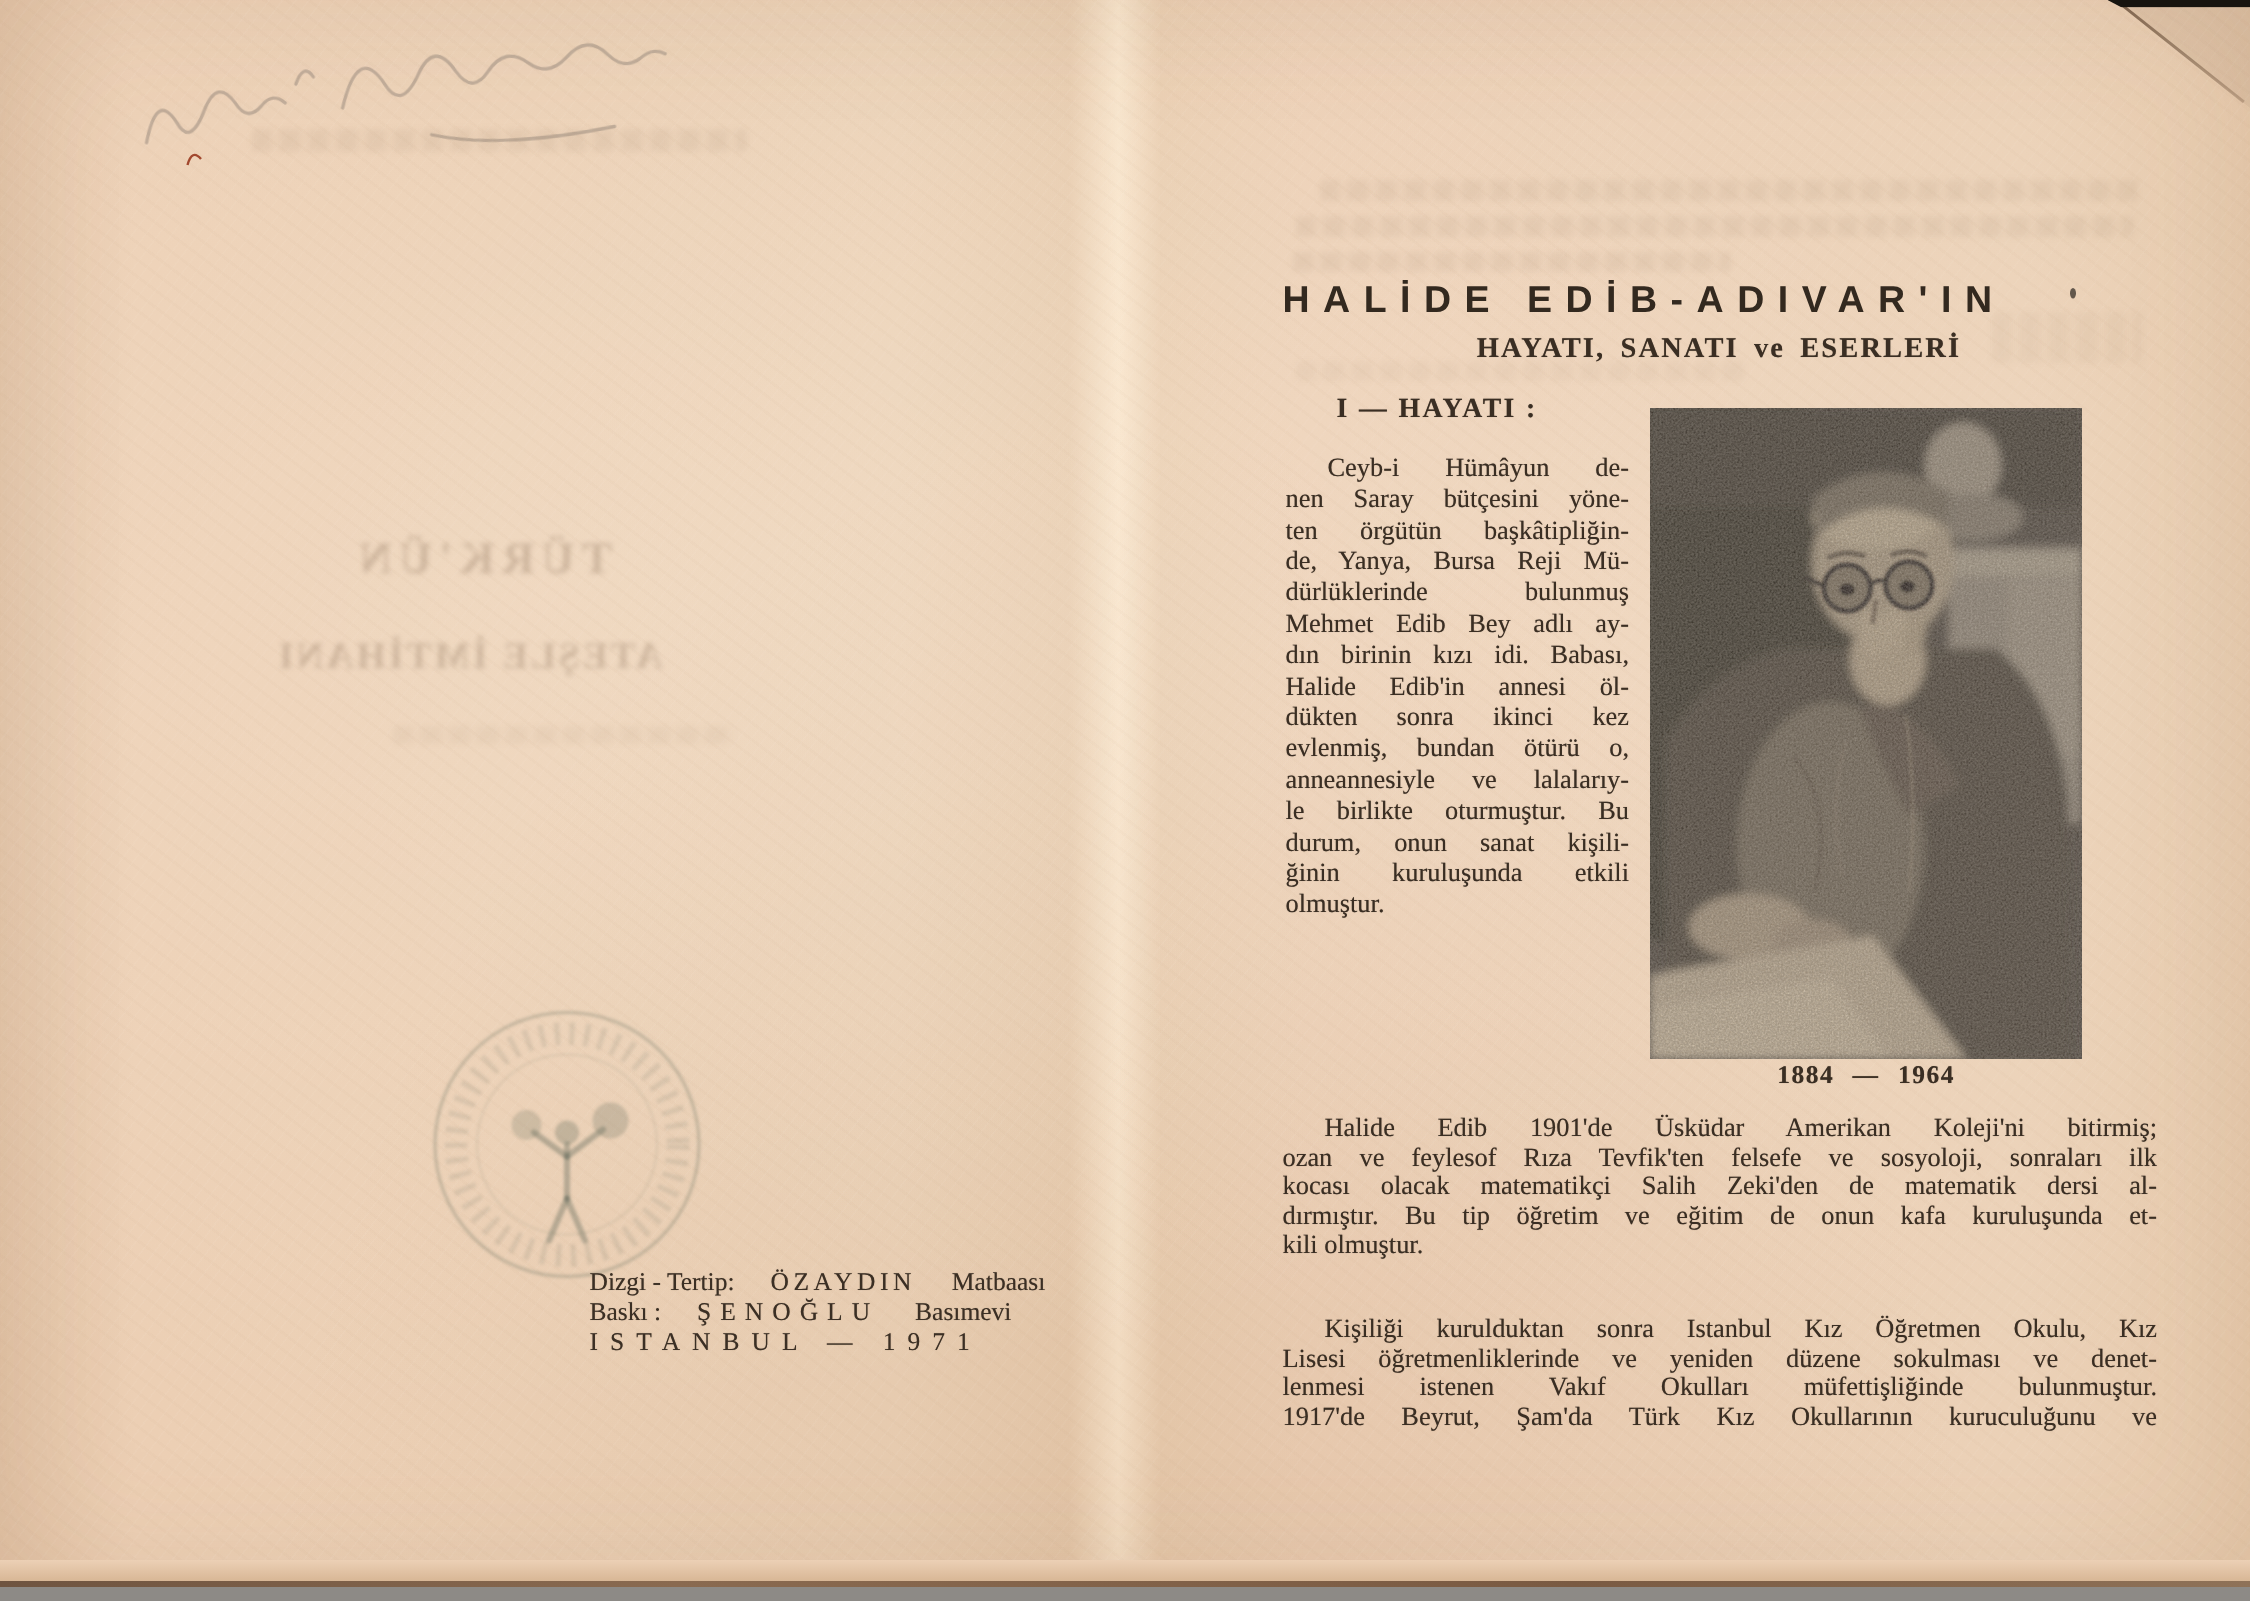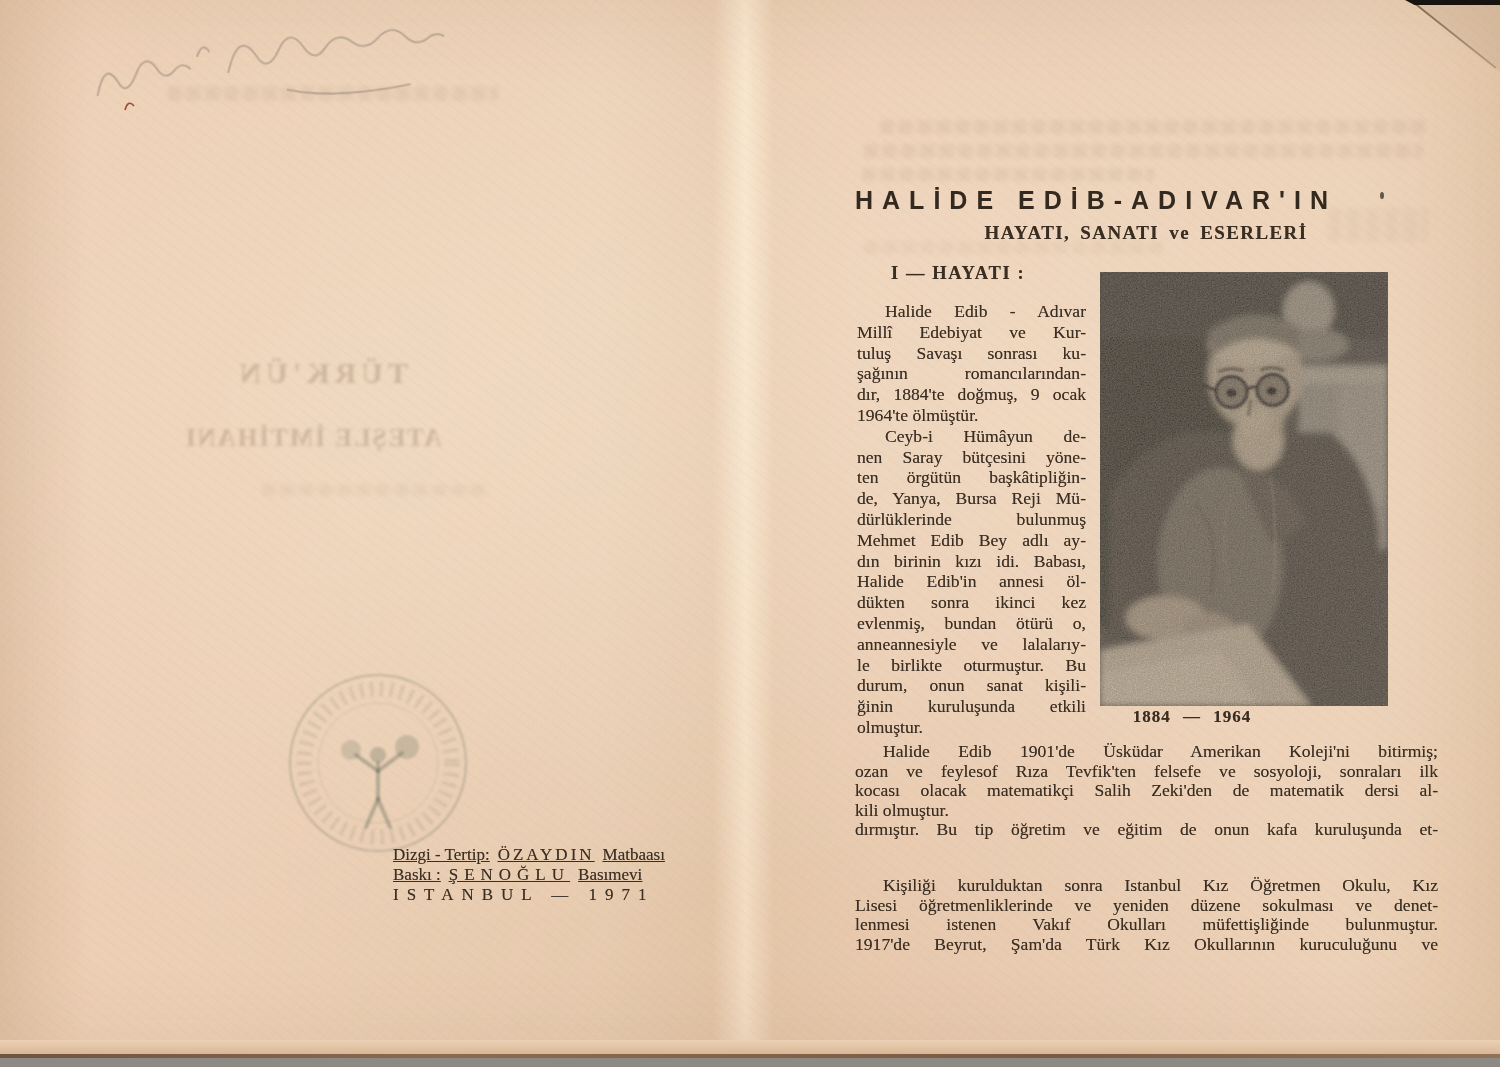--- a/index.html
+++ b/index.html
@@ -54,21 +54,21 @@
 
   .coltext{width:229px;font-size:17.6px;line-height:20.8px;}
   .fulltext{width:583px;font-size:17.6px;line-height:19.6px;}
   .jl{text-align:justify;text-align-last:justify;white-space:normal;}
   .jl.first{text-indent:28px;}
   .jl.last{text-align-last:left;}
 
   .caption{font-size:17px;font-weight:bold;letter-spacing:1px;word-spacing:7px;text-align:center;}
 
   .colophon{font-size:17px;line-height:20px;color:#3b2f24;text-shadow:0 0 0.5px rgba(58,46,35,0.5);}
-  .colophon .row{display:flex;gap:8px;align-items:flex-end;text-decoration:underline;}
+  .colophon .row{display:flex;gap:24px;align-items:flex-end;}
   .colophon .name{letter-spacing:3px;}
   .colophon .name.wide{letter-spacing:6px;}
   .colophon .row3{letter-spacing:8px;}
 
   
   .ghost{position:absolute;filter:blur(2.2px);opacity:.55;border-radius:2px;
     background:repeating-linear-gradient(90deg, rgba(152,124,98,0.20) 0 13px, rgba(152,124,98,0.05) 13px 19px);}
   .ghost-mirror{position:absolute;transform:scaleX(-1);filter:blur(1.6px);
     color:rgba(146,120,98,0.34);font-weight:bold;text-align:center;white-space:nowrap;}
   .gm1{font-size:30px;letter-spacing:5px;}
@@ -143,28 +143,20 @@
     <div class="ghost" style="left:864px;top:144px;width:558px;height:14px;"></div>
     <div class="ghost" style="left:862px;top:168px;width:292px;height:13px;"></div>
     <div class="ghost" style="left:1328px;top:208px;width:100px;height:34px;opacity:.35;"></div>
     <div class="ghost" style="left:864px;top:241px;width:300px;height:13px;opacity:.35;"></div>
 
     <div class="abs title" style="left:855px;top:186px;width:582px;">HALİDE EDİB-ADIVAR'IN</div>
     <div class="abs subtitle ink" style="left:855px;top:222px;width:582px;">HAYATI, SANATI ve ESERLERİ</div>
     <div class="abs heading ink" style="left:891px;top:263px;">I — HAYATI :</div>
 
     <div class="abs coltext ink" style="left:857px;top:301px;">
-      <div>
-          <div class="jl first">Halide Edib - Adıvar</div>
-          <div class="jl">Millî Edebiyat ve Kur-</div>
-          <div class="jl">tuluş Savaşı sonrası ku-</div>
-          <div class="jl">şağının romancılarından-</div>
-          <div class="jl">dır, 1884'te doğmuş, 9 ocak</div>
-          <div class="jl last">1964'te ölmüştür.</div>
-        </div>
       <div>
           <div class="jl first">Ceyb-i Hümâyun de-</div>
           <div class="jl">nen Saray bütçesini yöne-</div>
           <div class="jl">ten örgütün başkâtipliğin-</div>
           <div class="jl">de, Yanya, Bursa Reji Mü-</div>
           <div class="jl">dürlüklerinde bulunmuş</div>
           <div class="jl">Mehmet Edib Bey adlı ay-</div>
           <div class="jl">dın birinin kızı idi. Babası,</div>
           <div class="jl">Halide Edib'in annesi öl-</div>
           <div class="jl">dükten sonra ikinci kez</div>
@@ -231,29 +223,29 @@
           <path d="M150,128 L148,144" stroke="#6e5f4f" stroke-width="3"></path>
           <path d="M170,205 Q178,262 172,322" stroke="#90826e" stroke-width="1.5" fill="none" opacity="0.7"></path>
           <path d="M95,232 Q122,262 110,322" stroke="#574d41" stroke-width="2.5" fill="none" opacity="0.8"></path>
           <path d="M130,222 Q118,268 128,312" stroke="#7d7162" stroke-width="2" fill="none" opacity="0.7"></path>
         </g>
         <rect width="287" height="434" filter="url(#grainW)" opacity="0.28"></rect>
         <rect width="287" height="434" filter="url(#grainB)" opacity="0.30"></rect>
       </svg>
     </div>
 
-    <div class="abs caption ink" style="left:1048px;top:707px;width:288px;">1884 — 1964</div>
+    <div class="abs caption ink" style="left:1100px;top:707px;width:288px;">1884 — 1964</div>
 
     <div class="abs fulltext ink" style="left:855px;top:742px;">
       <div>
           <div class="jl first">Halide Edib 1901'de Üsküdar Amerikan Koleji'ni bitirmiş;</div>
           <div class="jl">ozan ve feylesof Rıza Tevfik'ten felsefe ve sosyoloji, sonraları ilk</div>
           <div class="jl">kocası olacak matematikçi Salih Zeki'den de matematik dersi al-</div>
+          <div class="jl">dırmıştır. Bu tip öğretim ve eğitim de onun kafa kuruluşunda et-</div>
           <div class="jl last">kili olmuştur.</div>
-          <div class="jl">dırmıştır. Bu tip öğretim ve eğitim de onun kafa kuruluşunda et-</div>
         </div>
     </div>
     <div class="abs fulltext ink" style="left:855px;top:876px;">
       <div>
           <div class="jl first">Kişiliği kurulduktan sonra Istanbul Kız Öğretmen Okulu, Kız</div>
           <div class="jl">Lisesi öğretmenliklerinde ve yeniden düzene sokulması ve denet-</div>
           <div class="jl">lenmesi istenen Vakıf Okulları müfettişliğinde bulunmuştur.</div>
           <div class="jl">1917'de Beyrut, Şam'da Türk Kız Okullarının kuruculuğunu ve</div>
         </div>
     </div>

